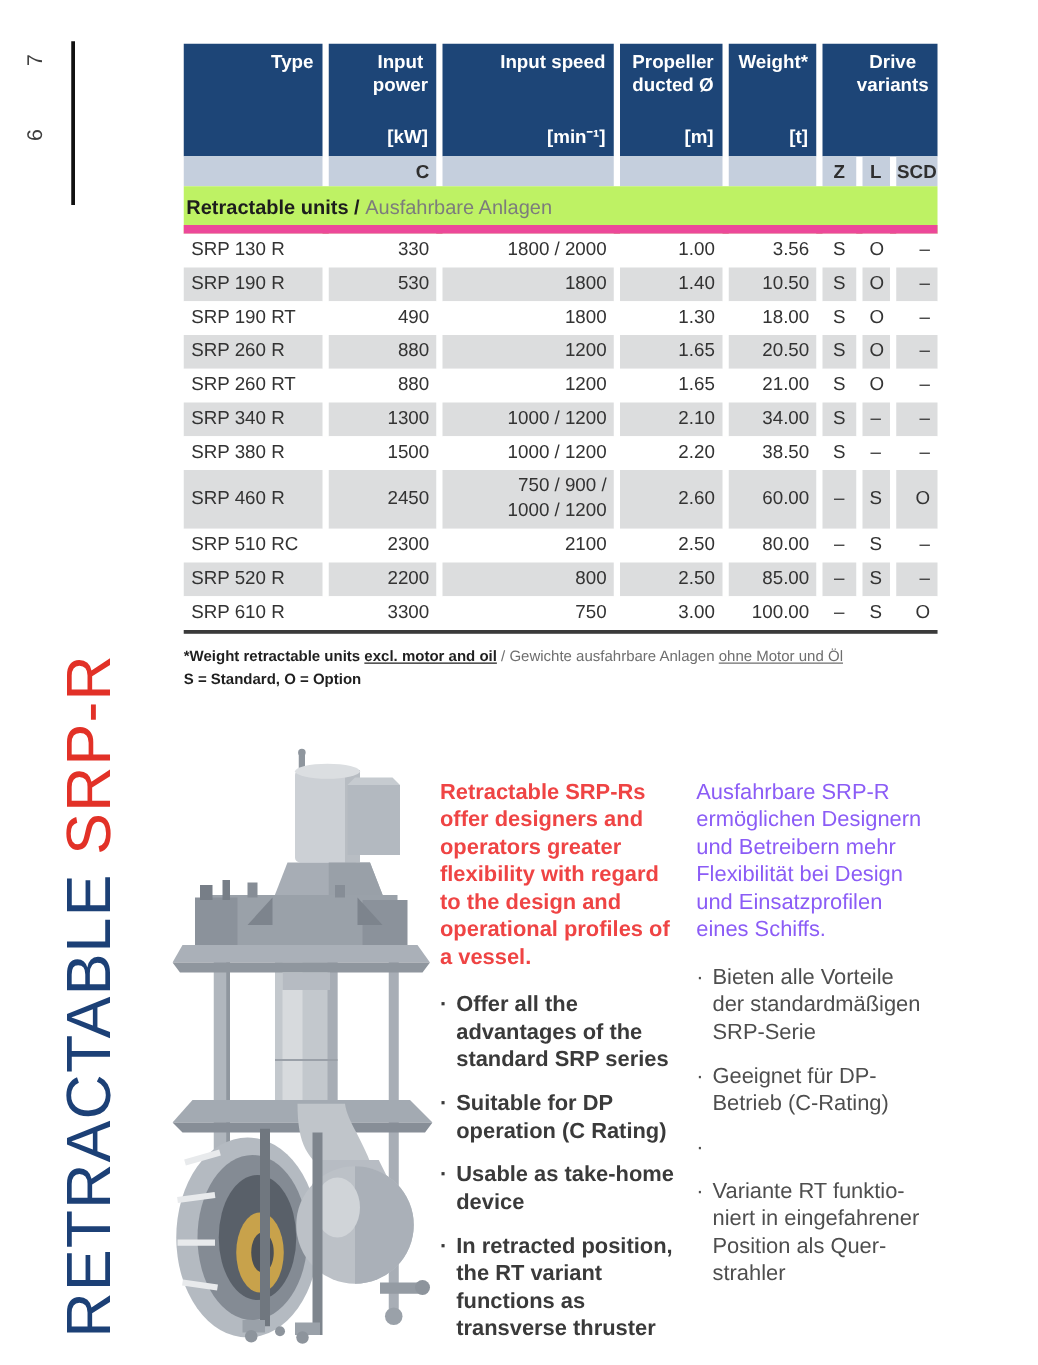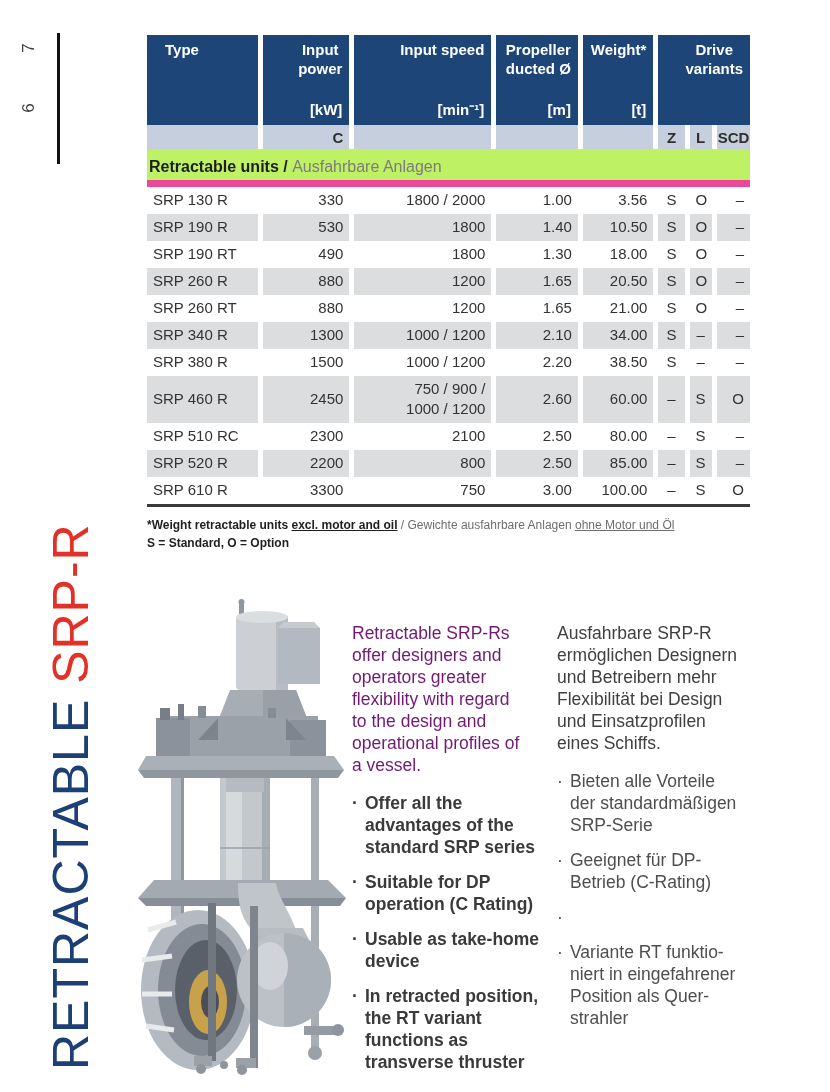--- a/index.html
+++ b/index.html
@@ -36,21 +36,21 @@
     border-collapse:separate; border-spacing:5px 0; table-layout:fixed;
     margin-left:-5px; width:613px;
   }
   table.spec th, table.spec td { margin:0; }
   table.spec th {
     background:#1d4577; color:#ffffff; font-size:15px; font-weight:bold;
     vertical-align:top; padding:6px 7px 5px 7px; height:90px; box-sizing:border-box;
   }
   .hdr { display:flex; flex-direction:column; justify-content:space-between;
          height:100%; align-items:flex-end; text-align:center; line-height:1.25; }
-  .hdr.left { align-items:flex-start; text-align:left;margin-left:11px; }
+  .hdr.left { align-items:flex-end; text-align:left;margin-left:11px; }
   .hdr .unit { font-weight:bold;padding-left:20px; }
 
   tr.sub td {
     background:#c5cfdd; font-size:15px; font-weight:bold; color:#2f2f2f;
     height:24px; padding:2px 6px; box-sizing:border-box; vertical-align:middle;
   }
   tr.sub td.ta-c { padding:2px 1px; }
 
   tr.section td {
     background:#bef264; border-bottom:7px solid #ec4899;
@@ -73,22 +73,22 @@
               font-size:12px; line-height:17px; color:#1f1f1f; }
   .footnote .b { font-weight:bold; }
   .footnote .u { text-decoration:underline; }
   .footnote .g { color:#6e6e6e; }
   .footnote .line2 { font-weight:bold; margin-top:1px; }
 
   
   .col-en { position:absolute; left:352px; top:622px; width:200px; }
   .col-de { position:absolute; left:557px; top:622px; width:200px; }
   .intro  { font-size:17.5px; line-height:22px; }
-  .col-en .intro { font-weight:normal; color:#701a75; }
-  .col-de .intro { color:#404040; }
+  .col-en .intro { font-weight:bold; color:#ef4444; }
+  .col-de .intro { color:#8b5cf6; }
   .bullets { margin-top:16px; }
   .bullet { display:flex; margin-bottom:13px; font-size:17.5px; line-height:22px; }
   .col-en .bullet { font-weight:bold; color:#3a3a3a; }
   .col-de .bullet { color:#4e4e4e; }
   .bullet .marker { width:13px; flex:0 0 13px; }
 
   .figure { position:absolute; left:138px; top:598px; width:208px; height:482px; }
 </style>
 </head>
 <body>

